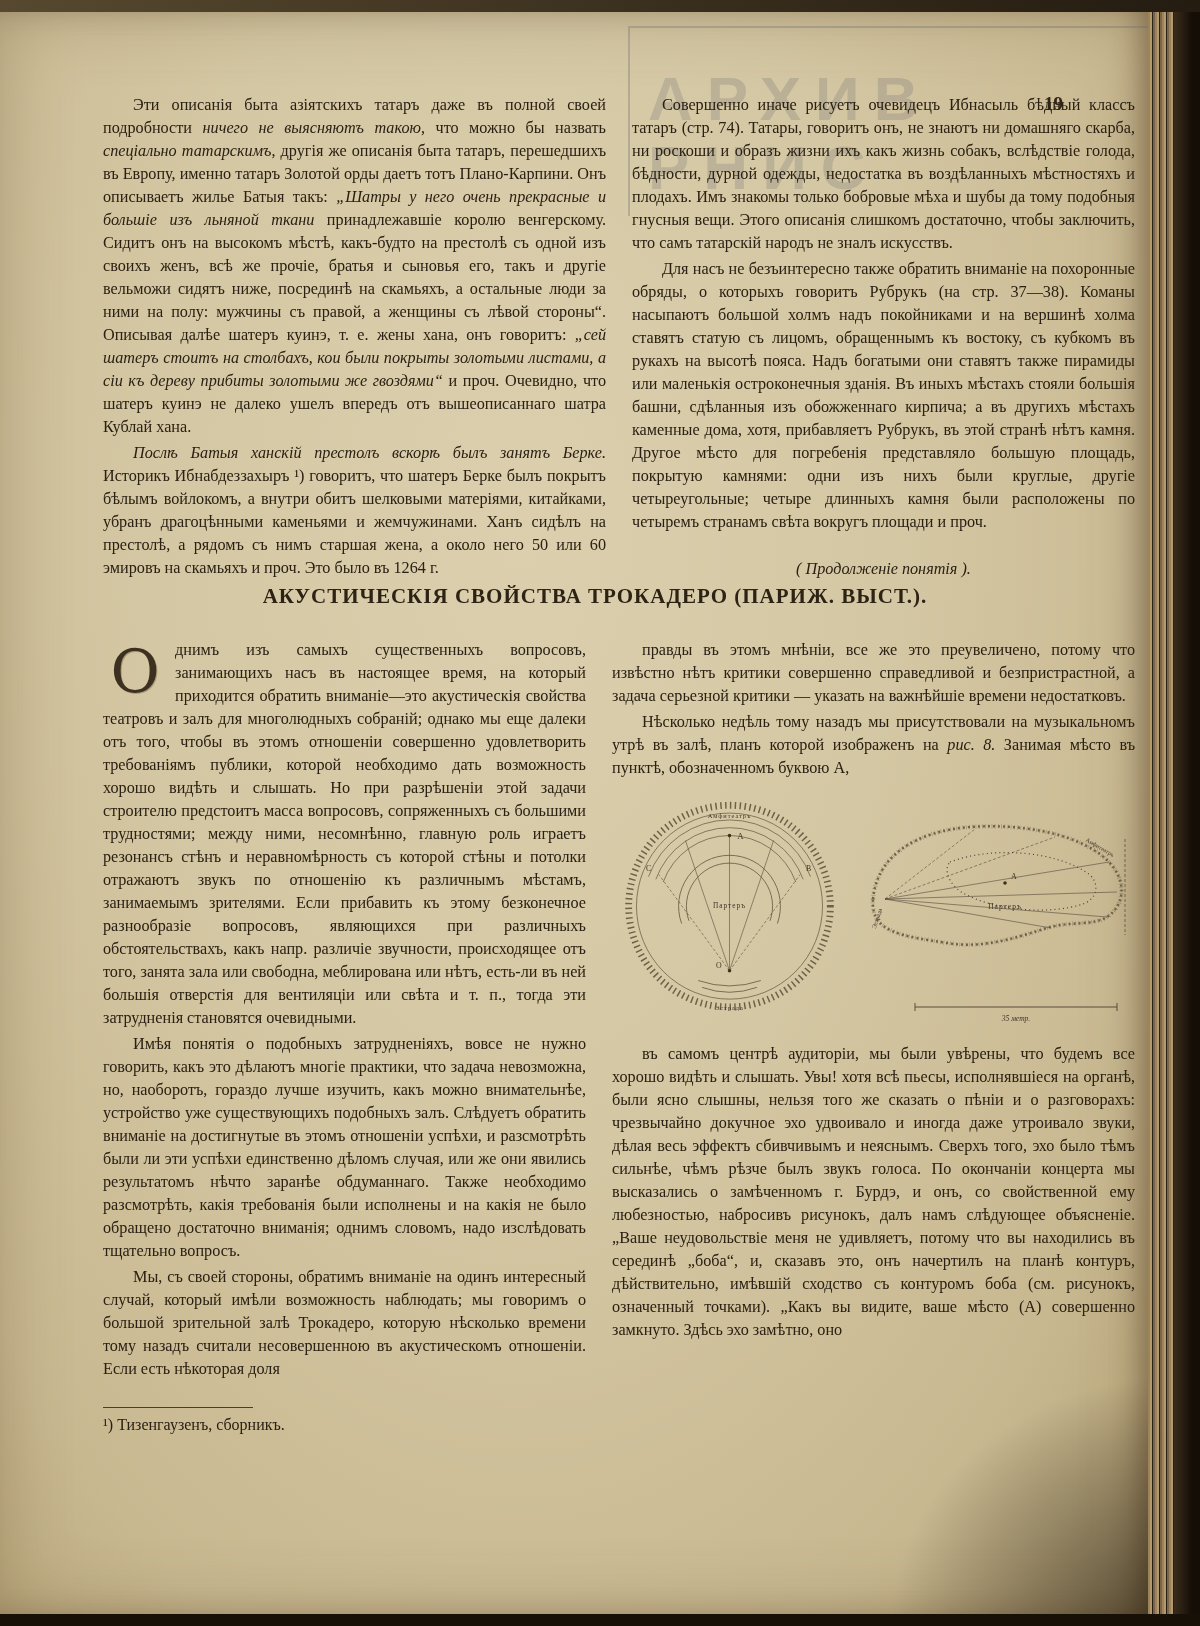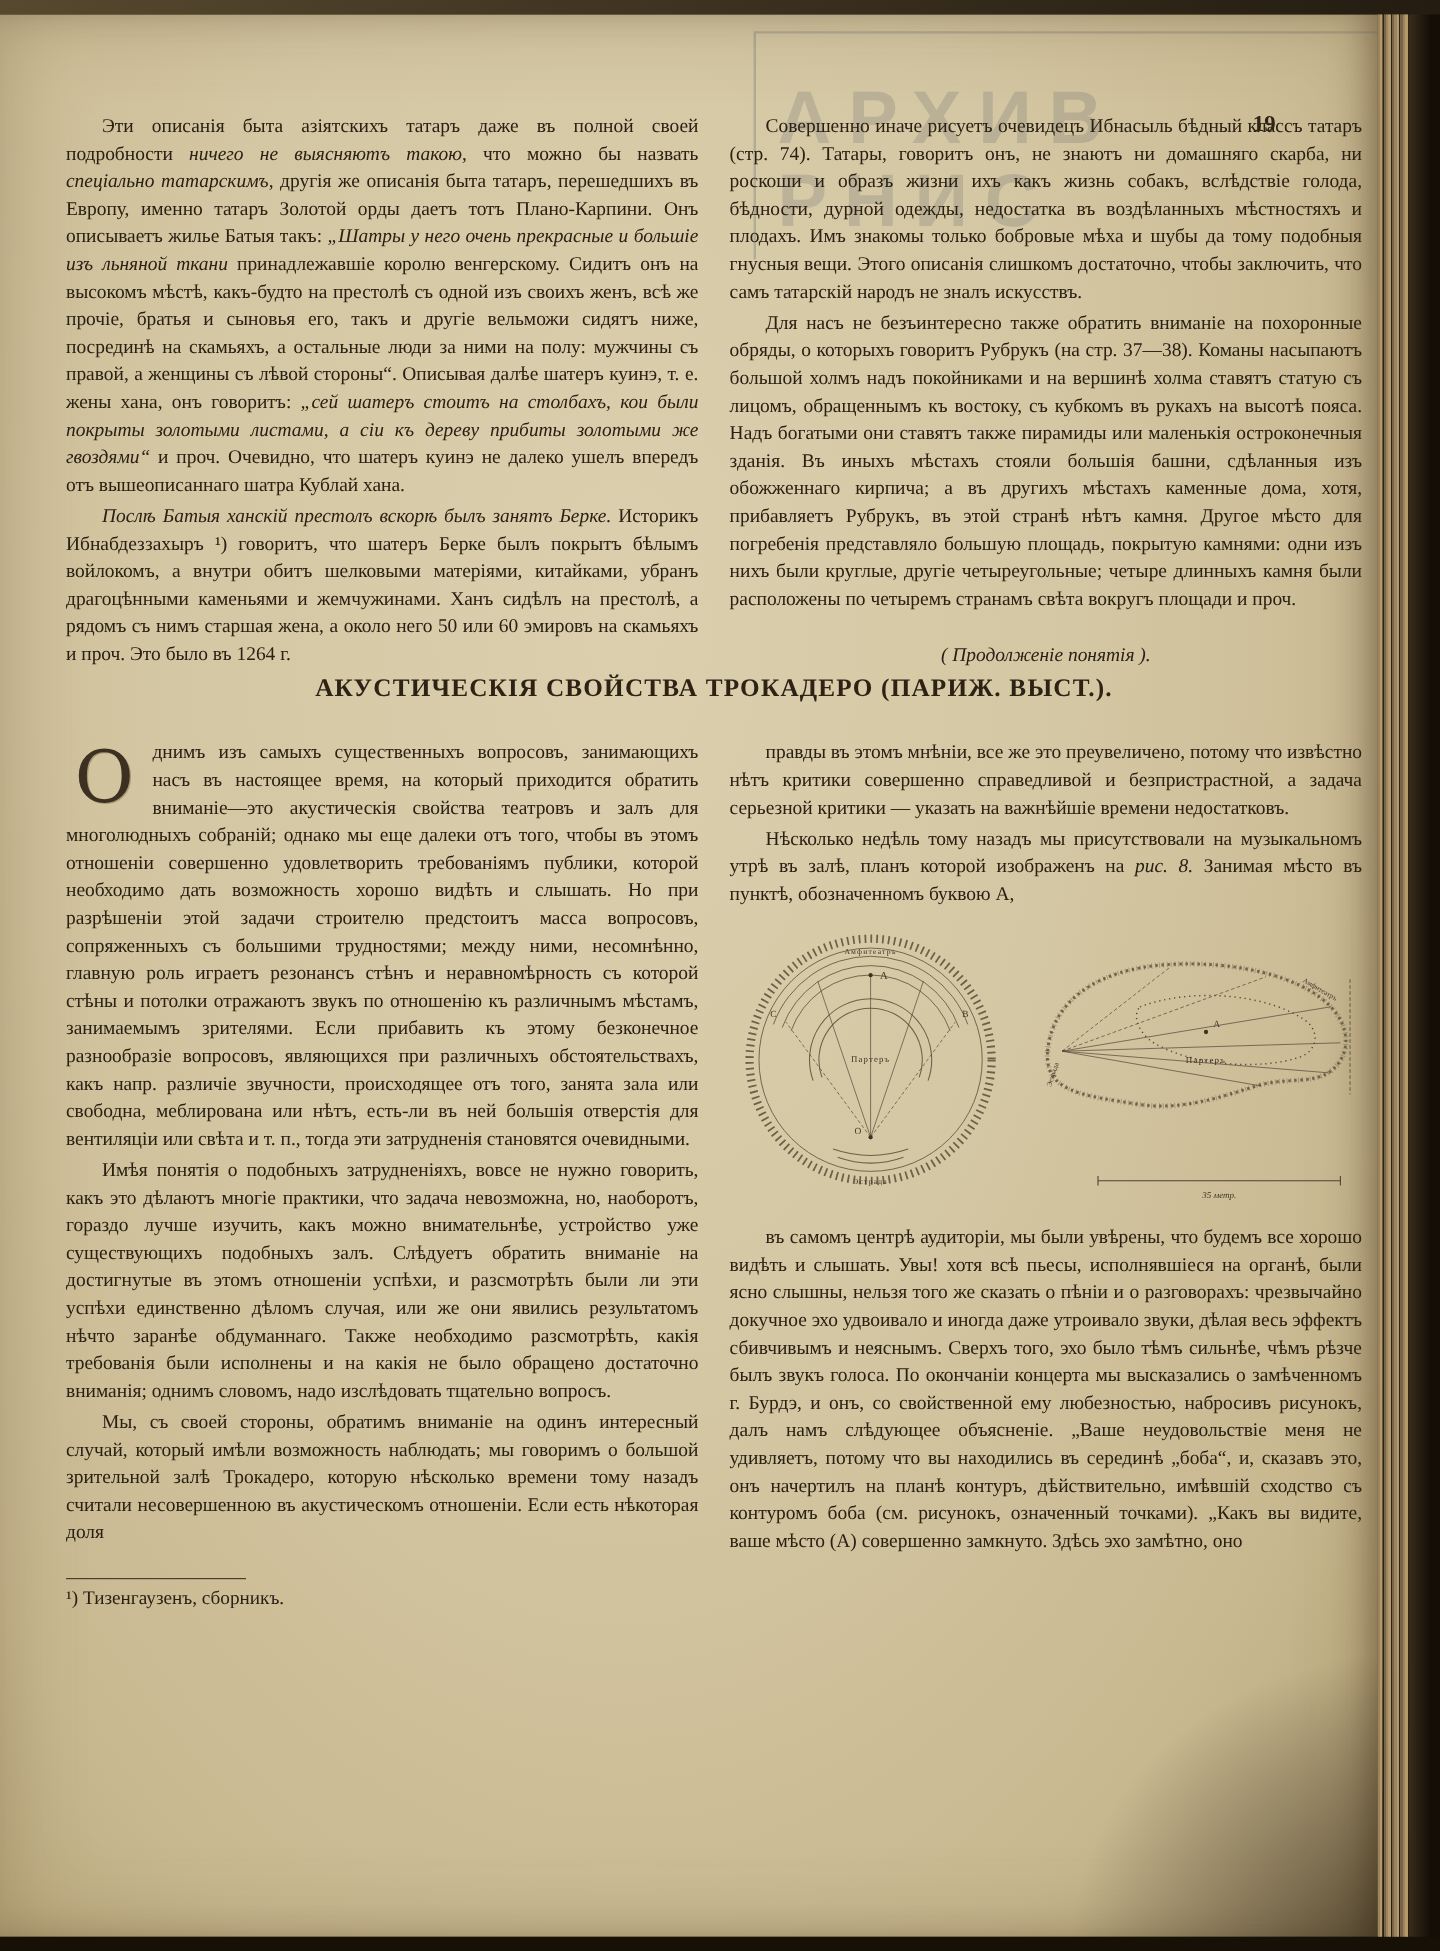--- a/index.html
+++ b/index.html
@@ -29,21 +29,21 @@
   .watermark{
     position:absolute;left:648px;top:52px;width:480px;
     font-family:"Liberation Sans","DejaVu Sans",sans-serif;
     font-size:62px;font-weight:bold;letter-spacing:14px;line-height:1.12;
     color:rgba(112,112,116,.26);text-align:left;pointer-events:none;
   }
   .content{position:absolute;left:55px;top:0;width:1080px;color:#2a2013;}
   .running-head{position:relative;margin-top:82px;text-align:center;
     font-size:17px;font-weight:bold;letter-spacing:1.4px;color:#2f2517;}
   .pagenum{position:absolute;right:72px;top:-1px;font-size:19px;font-weight:bold;letter-spacing:0;}
-  .cols{display:flex;gap:26px;margin-top:36px;}
+  .cols{display:flex;gap:26px;margin-top:36px;margin-left:48px;}
   .col{width:527px;text-align:justify;font-size:16.2px;line-height:1.42;color:#2a2013;}
   .col p{margin:0 0 3px 0;text-indent:30px;}
   .it{font-style:italic;}
   .continuation{text-align:center;font-style:italic;text-indent:0 !important;margin-top:24px !important;}
   .sec-title{text-align:center;font-size:21px;font-weight:bold;letter-spacing:1px;
     color:#2d2315;}
   .cols2{margin-top:30px;}
   .first-par{text-indent:0 !important;}
   .dropcap{
     float:left;font-size:60px;line-height:56px;width:64px;height:62px;text-align:center;

